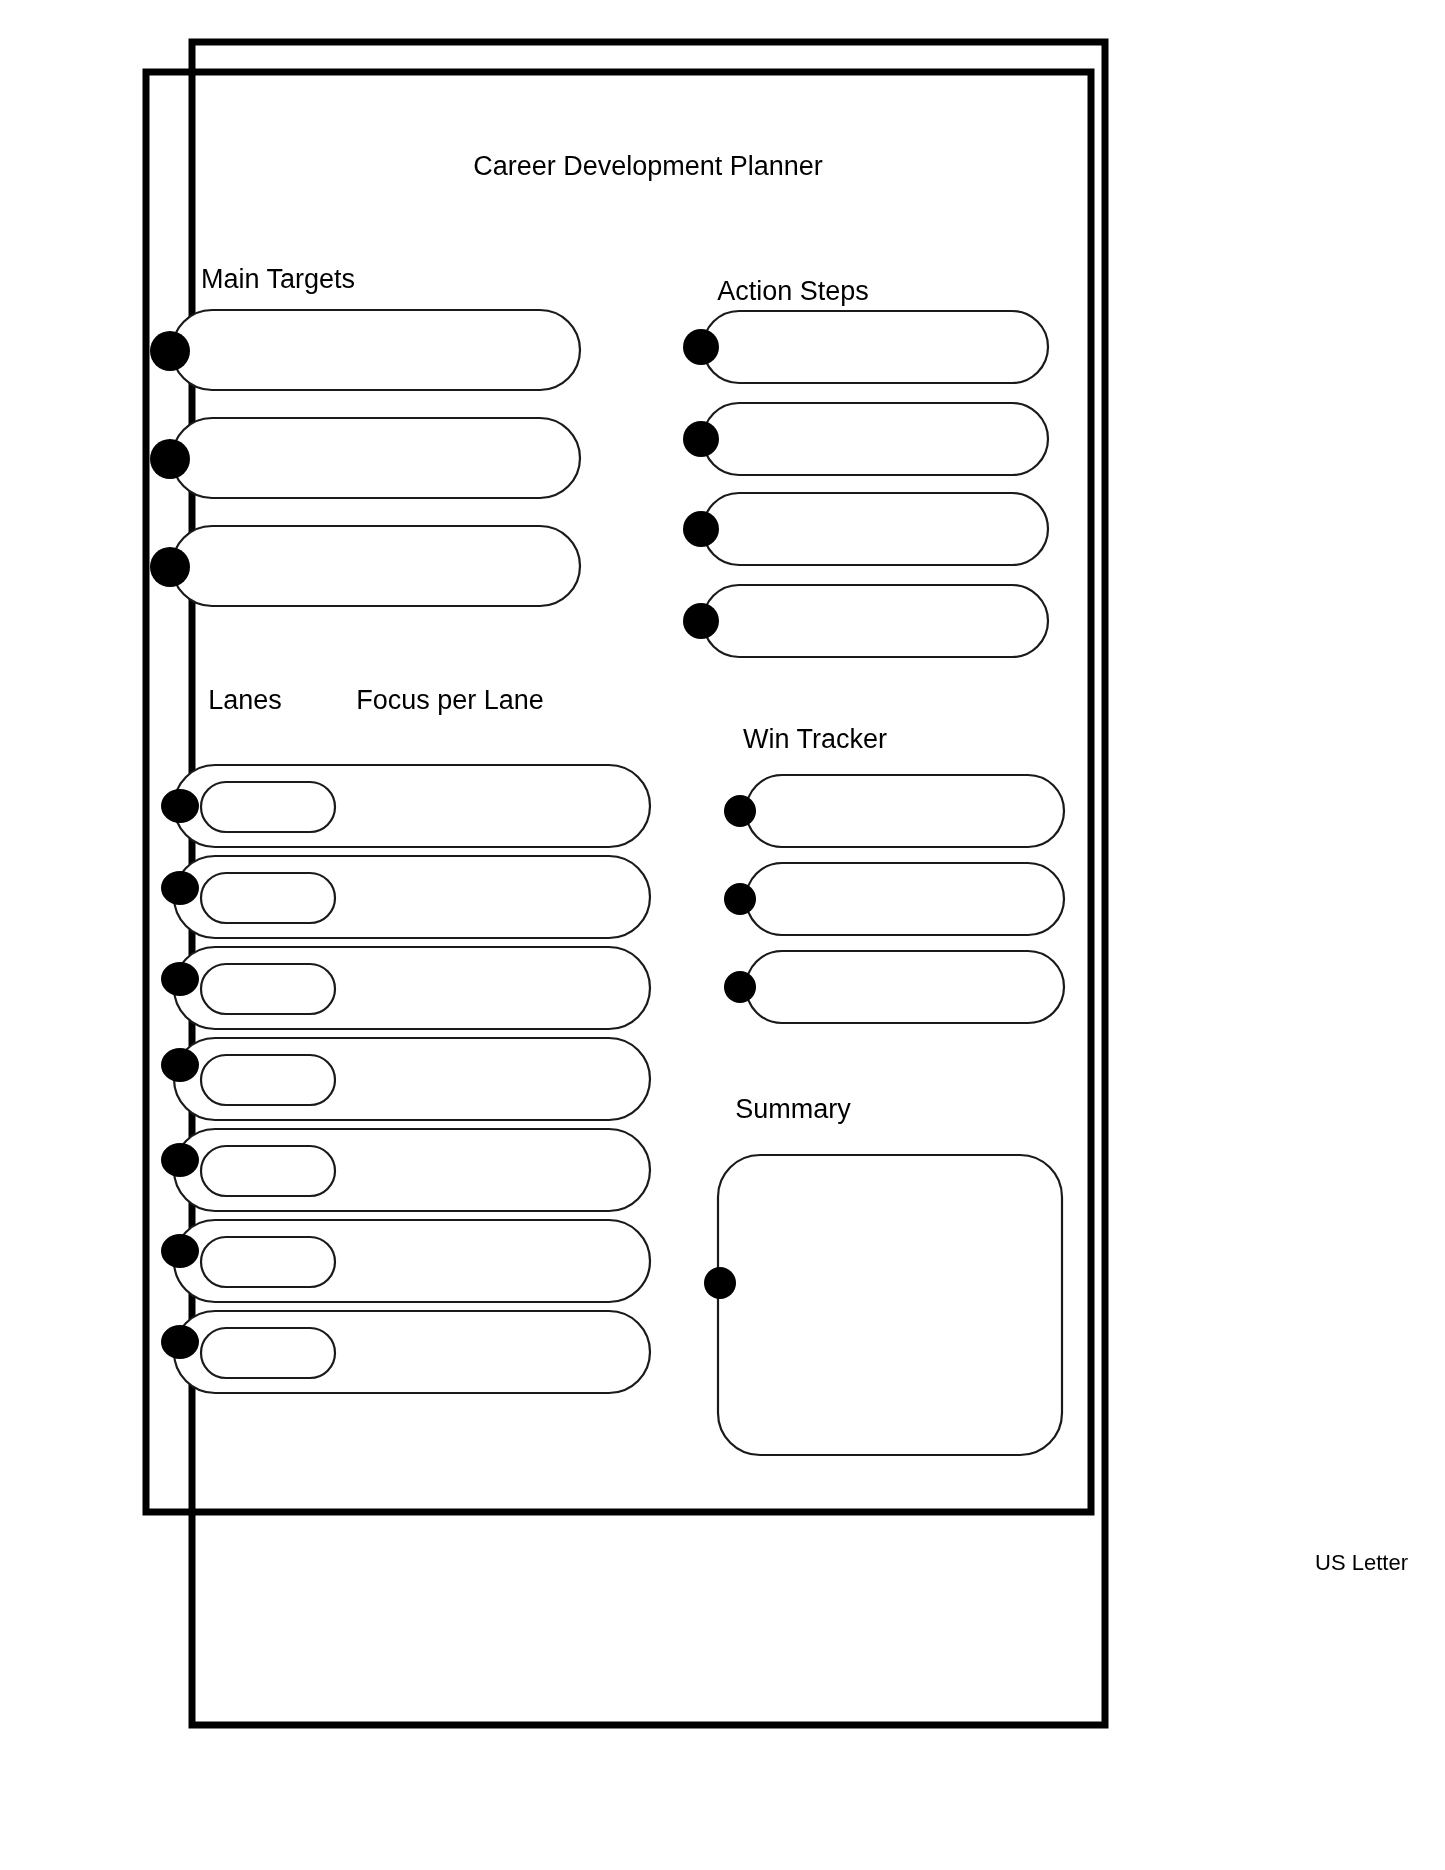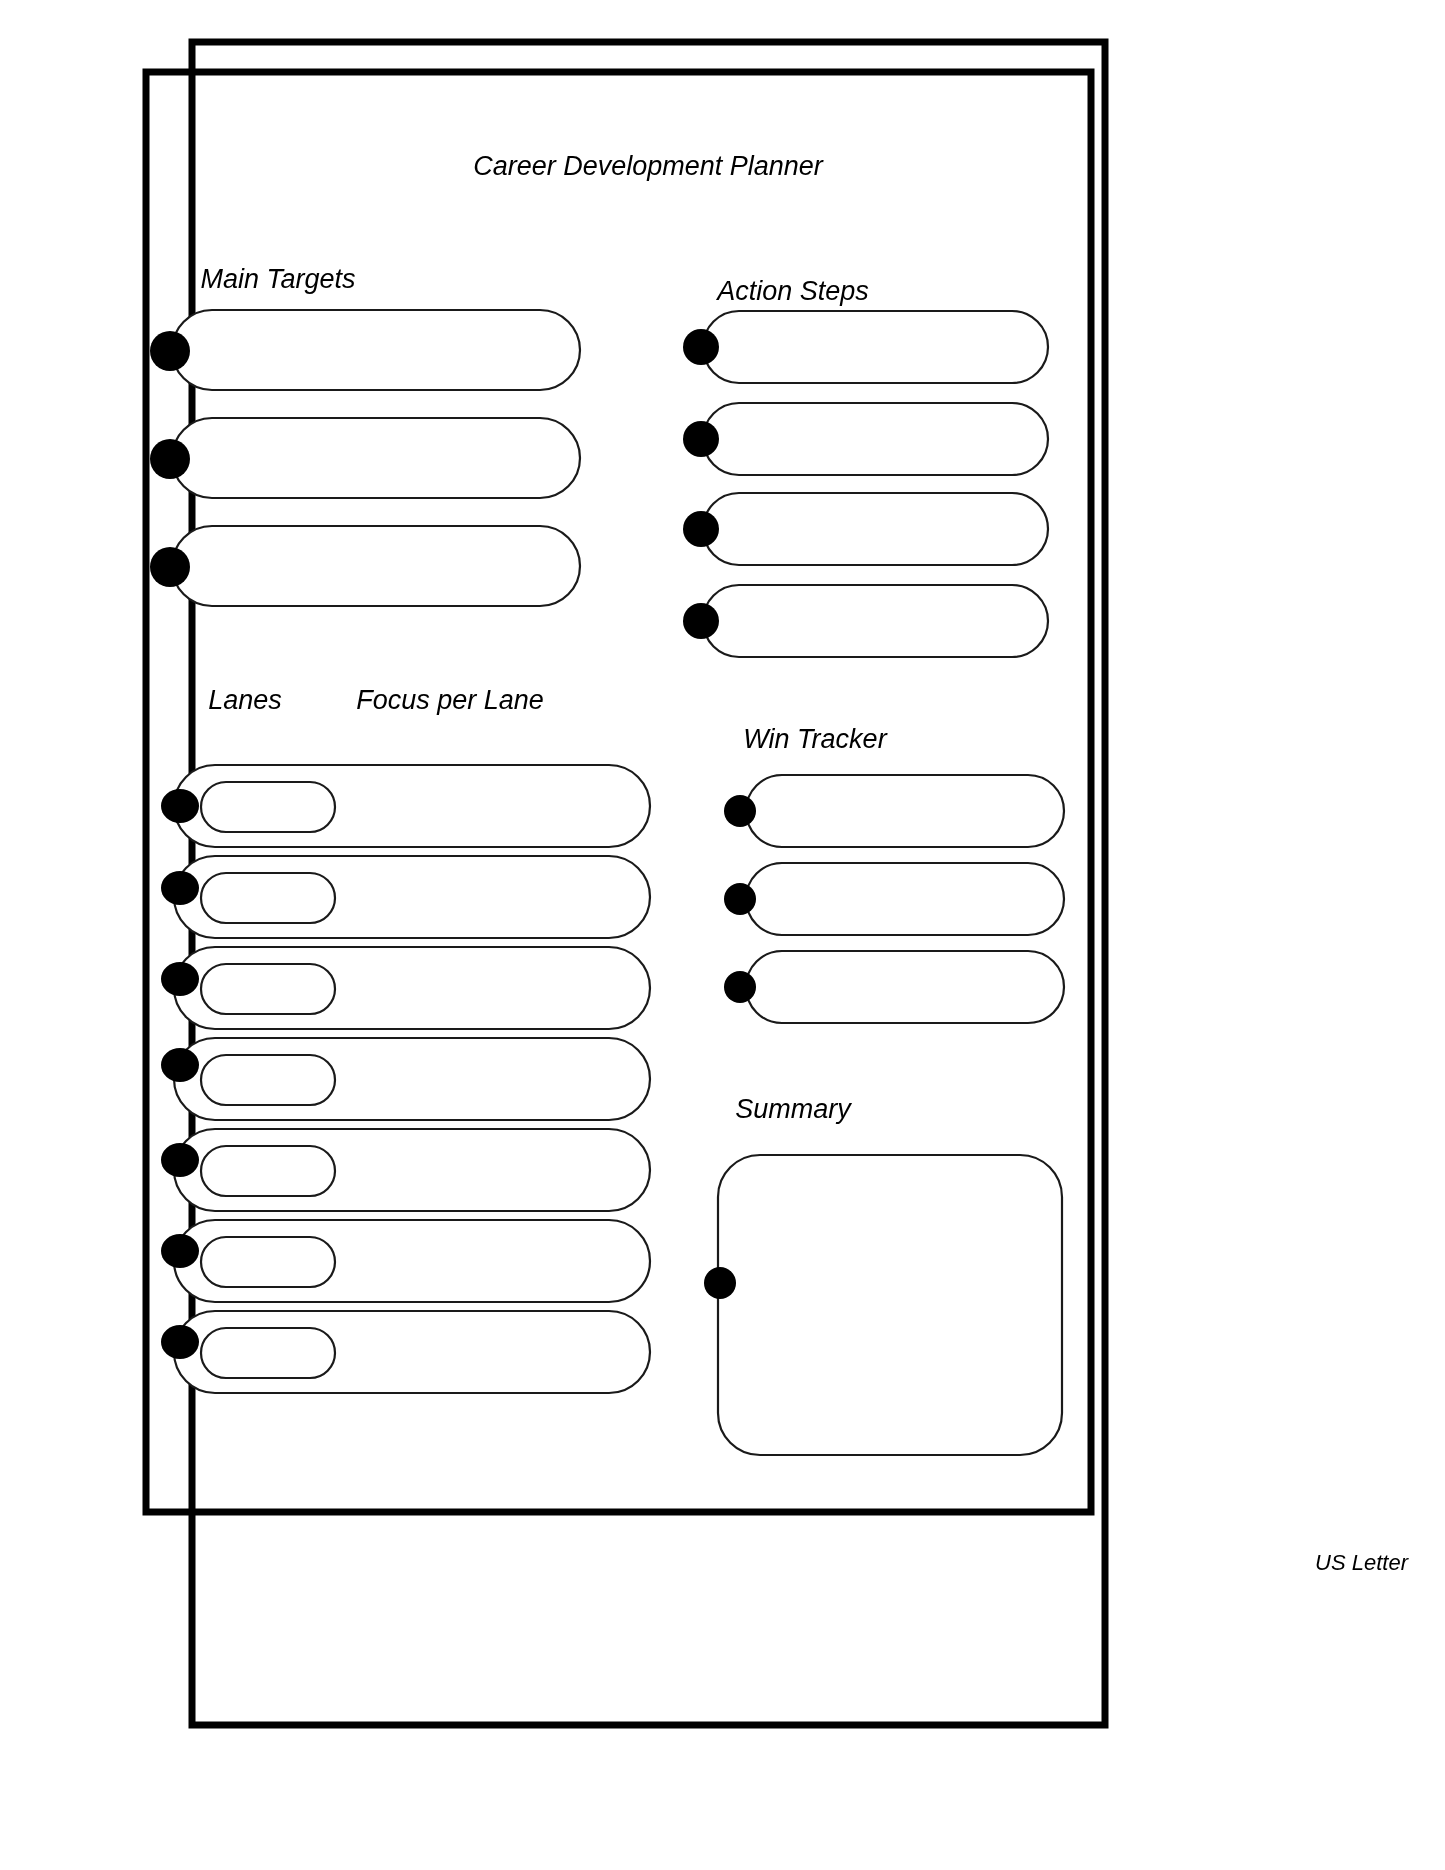--- a/index.html
+++ b/index.html
@@ -11,21 +11,20 @@
   body {
     font-family: "Liberation Sans", sans-serif;
     color: #000000;
   }
   #page {
     position: relative;
     width: 1445px;
     height: 1870px;
     background: #a16207;
     overflow: hidden;
-    font-style: italic;
   }
   #canvas {
     position: absolute;
     top: 0;
     left: 0;
     width: 1445px;
     height: 1870px;
     display: block;
   }
   .sheet-border {

